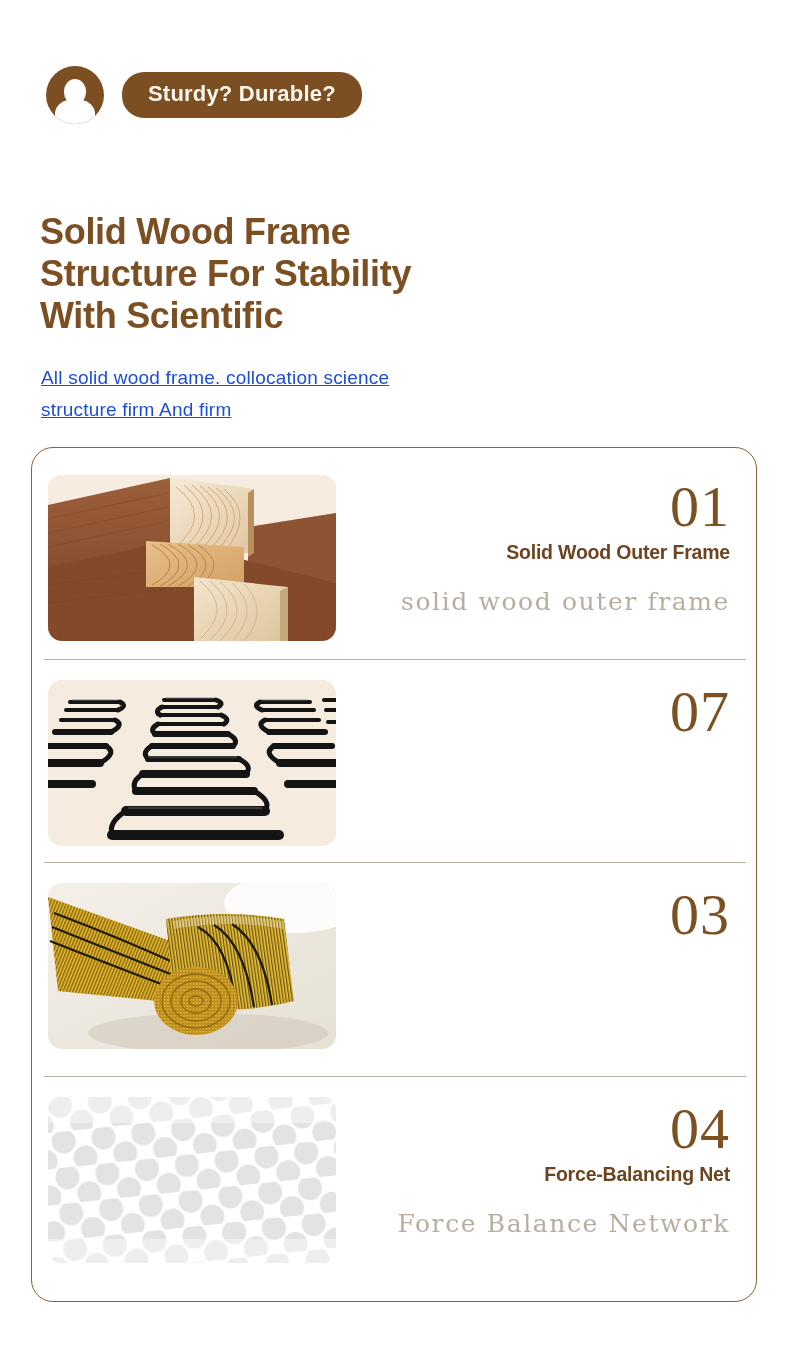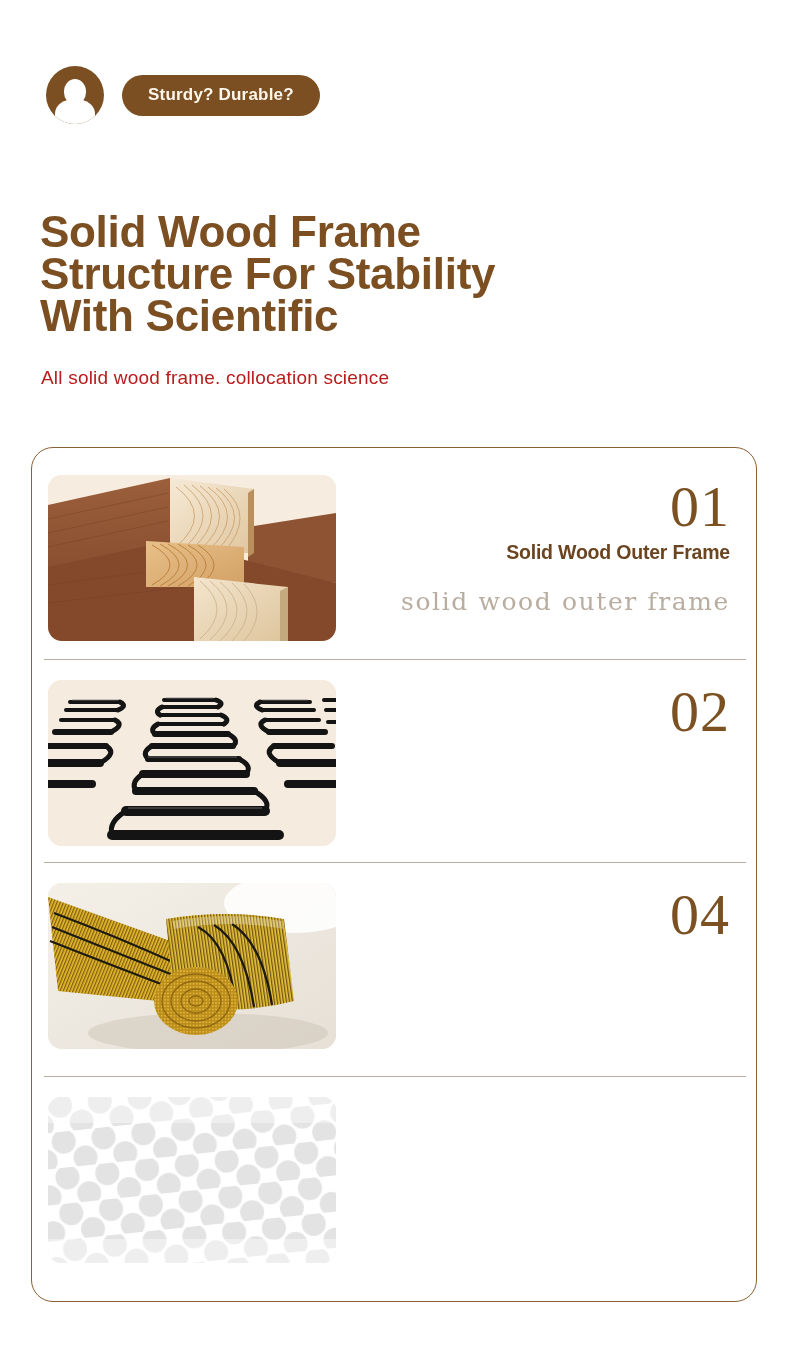--- a/index.html
+++ b/index.html
@@ -51,48 +51,49 @@
     border-radius: 50% 50% 0 0;
     left: 50%;
     bottom: -3px;
     transform: translateX(-50%);
   }
   .pill {
     background: #7b4f21;
     color: #fdf6ec;
     border-radius: 22px;
     padding: 11px 26px 13px 26px;
-    font-size: 17px;
+    font-size: 22px;
     font-weight: bold;
     letter-spacing: 0.2px;
     line-height: 1;
     white-space: nowrap;
   }
 
   
   .headline {
     position: absolute;
     left: 40px;
     top: 211px;
-    font-size: 44px;
+    font-size: 36px;
     font-weight: bold;
     color: #7b4f21;
     line-height: 42px;
     letter-spacing: -0.3px;
   }
   .headline span { display: block; }
 
   .subhead {
     position: absolute;
     left: 41px;
     top: 362px;
     font-size: 19px;
-    color: #b91c1c;
+    color: #1d4ed8;
     line-height: 32px;
     letter-spacing: 0.2px;
+    text-decoration: underline;
   }
   .subhead span { display: block; }
 
   
   .card {
     position: absolute;
     left: 31px;
     top: 447px;
     width: 726px;
     height: 855px;
@@ -197,20 +198,21 @@
 </div>
 
 <div class="headline">
   <span>Solid Wood Frame</span>
   <span>Structure For Stability</span>
   <span>With Scientific</span>
 </div>
 
 <div class="subhead">
   <span>All solid wood frame. collocation science</span>
+  <span>structure firm And firm</span>
 </div>
 
 <div class="card">
 
   <div class="divider d0"></div>
   <div class="divider d1"></div>
   <div class="divider d2"></div>
 
   <div class="rows">
 
@@ -377,21 +379,21 @@
           <g fill="none" stroke="#7d7d7d" stroke-width="1.2" opacity="0.75">
             <path d="M118 18 H166"></path>
               <path d="M100 77 H189"></path>
             <path d="M80 128 H214"></path>
               <path d="M24 20 H70"></path>
             <path d="M214 20 H260"></path>
           </g>
         </svg>
       </div>
       <div class="textcol">
-        <div class="num">02</div>
+        <div class="num">07</div>
       </div>
     </div>
 
     <div class="row r2">
       <div class="thumb">
         <svg viewBox="0 0 288 166" preserveAspectRatio="none">
           <defs>
             <pattern id="weave" width="3" height="3" patternUnits="userSpaceOnUse" patternTransform="rotate(22)">
               <rect width="3" height="3" fill="#e9bb2c"></rect>
               <rect width="1.3" height="3" fill="#7d5e10"></rect>
@@ -435,21 +437,21 @@
             <ellipse cx="148" cy="118" rx="34" ry="27"></ellipse>
             <ellipse cx="148" cy="118" rx="25" ry="20"></ellipse>
             <ellipse cx="148" cy="118" rx="15" ry="12"></ellipse>
             <ellipse cx="148" cy="118" rx="7" ry="5"></ellipse>
           </g>
 
           <path d="M124 38 Q180 28 234 38 L236 46 Q180 36 126 46 Z" fill="#ffffff" opacity="0.28"></path>
         </svg>
       </div>
       <div class="textcol">
-        <div class="num">04</div>
+        <div class="num">03</div>
       </div>
     </div>
 
     <div class="row r3">
       <div class="thumb">
         <svg viewBox="0 0 288 166" preserveAspectRatio="none">
           <defs>
             <pattern id="mesh" width="40" height="36" patternUnits="userSpaceOnUse" patternTransform="rotate(-6)">
               <rect width="40" height="36" fill="#ffffff"></rect>
               <circle cx="11" cy="10" r="12" fill="#dddddd"></circle>
@@ -459,16 +461,21 @@
             </pattern>
           </defs>
           <rect x="0" y="0" width="288" height="166" fill="#f1f1f1"></rect>
           <rect x="0" y="0" width="288" height="166" fill="url(#mesh)"></rect>
           <rect x="0" y="0" width="288" height="166" fill="#ffffff" opacity="0.18"></rect>
 
           <rect x="0" y="0" width="288" height="26" fill="#ffffff" opacity="0.4"></rect>
           <rect x="0" y="142" width="288" height="24" fill="#ffffff" opacity="0.4"></rect>
         </svg>
       </div>
+      <div class="textcol">
+        <div class="num">04</div>
+        <div class="label">Force-Balancing Net</div>
+        <div class="sublabel">Force Balance Network</div>
+      </div>
     </div>
 
   </div>
 </div>
 
 </body></html>

